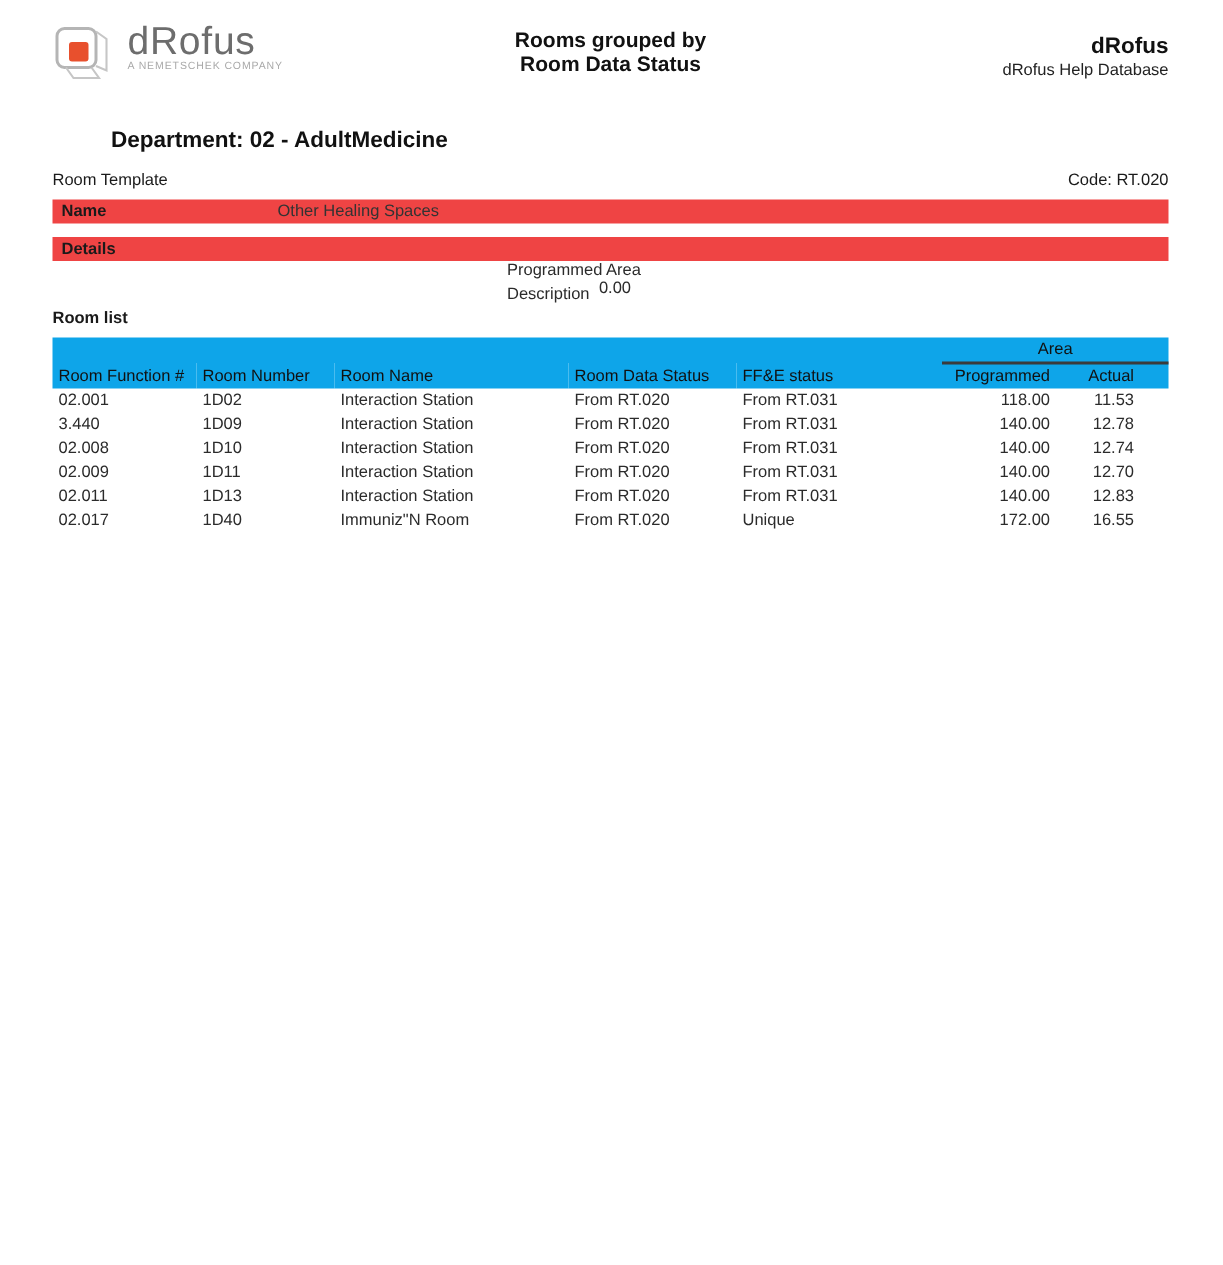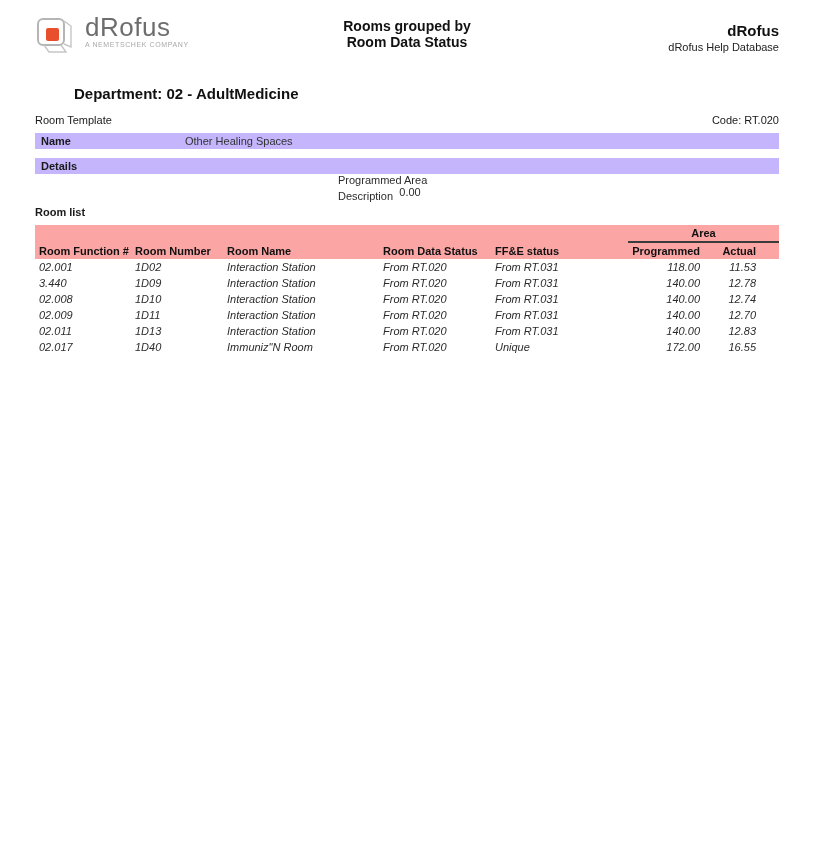--- a/index.html
+++ b/index.html
@@ -34,45 +34,45 @@
 
   
   .dept { font-size: 15px; font-weight: bold; margin-top: 21px; color: #111; margin-left: 39px; }
 
   
   .sec-row {
     display: flex; justify-content: space-between; align-items: baseline;
     margin-top: 12px; font-size: 11px; font-weight: normal;
   }
   .band {
-    background: #c4b5fd; height: 16px;
+    background: #ef4444; height: 16px;
     display: flex; align-items: center;
     padding-left: 6px; font-size: 11px;
   }
   .name-band { margin-top: 7px; }
   .details-band { margin-top: 9px; }
   .band .lbl { font-weight: bold; width: 144px; flex: none; }
   .band .val { color: #333; }
   .kv-row { display: flex; font-size: 11px; padding-left: 6px; height: 16px; align-items: center; flex-direction: column; }
   .kv-row:first-of-type { margin-top: 1px; }
   .kv-row .k { width: 144px; flex: none; color: #2b2b2b; }
   .kv-row .v { color: #2b2b2b; }
 
   
   .roomlist-label { font-size: 11px; font-weight: bold; }
   table { width: 744px; border-collapse: collapse; table-layout: fixed; margin-top: 7px; font-size: 11px; }
   col.c1 { width: 96px; }  col.c2 { width: 92px; }  col.c3 { width: 156px; }
   col.c4 { width: 112px; } col.c5 { width: 137px; } col.c6 { width: 74px; } col.c7 { width: 77px; }
-  thead th { background: #fca5a5; font-weight: bold; text-align: left; padding: 2px 0 2px 4px; color: #111; margin-top: 24px; }
+  thead th { background: #0ea5e9; font-weight: normal; text-align: left; padding: 2px 0 2px 4px; color: #111; margin-top: 24px; }
   thead tr.area-row th { padding-top: 2px; padding-bottom: 2px; height: 16px; }
   th.area-head { text-align: center; border-bottom: 2px solid #3b3b3b; padding-left: 0; }
   th.num, td.num { text-align: right; padding-left: 0; padding-right: 2px; }
   th.num-last, td.num-last { text-align: right; padding-left: 0; padding-right: 23px; }
   thead tr.col-row th { height: 17px; }
-  tbody td { padding: 2px 0 2px 4px; color: #2b2b2b; height: 16px; white-space: nowrap; overflow: hidden; font-style: italic; }
+  tbody td { padding: 2px 0 2px 4px; color: #2b2b2b; height: 16px; white-space: nowrap; overflow: hidden; }
 </style>
 </head>
 <body>
 
 <div class="page">
 
   <div class="hdr">
     <div class="hdr-left">
       <span>
         <svg width="42" height="44" viewBox="0 0 42 44">

